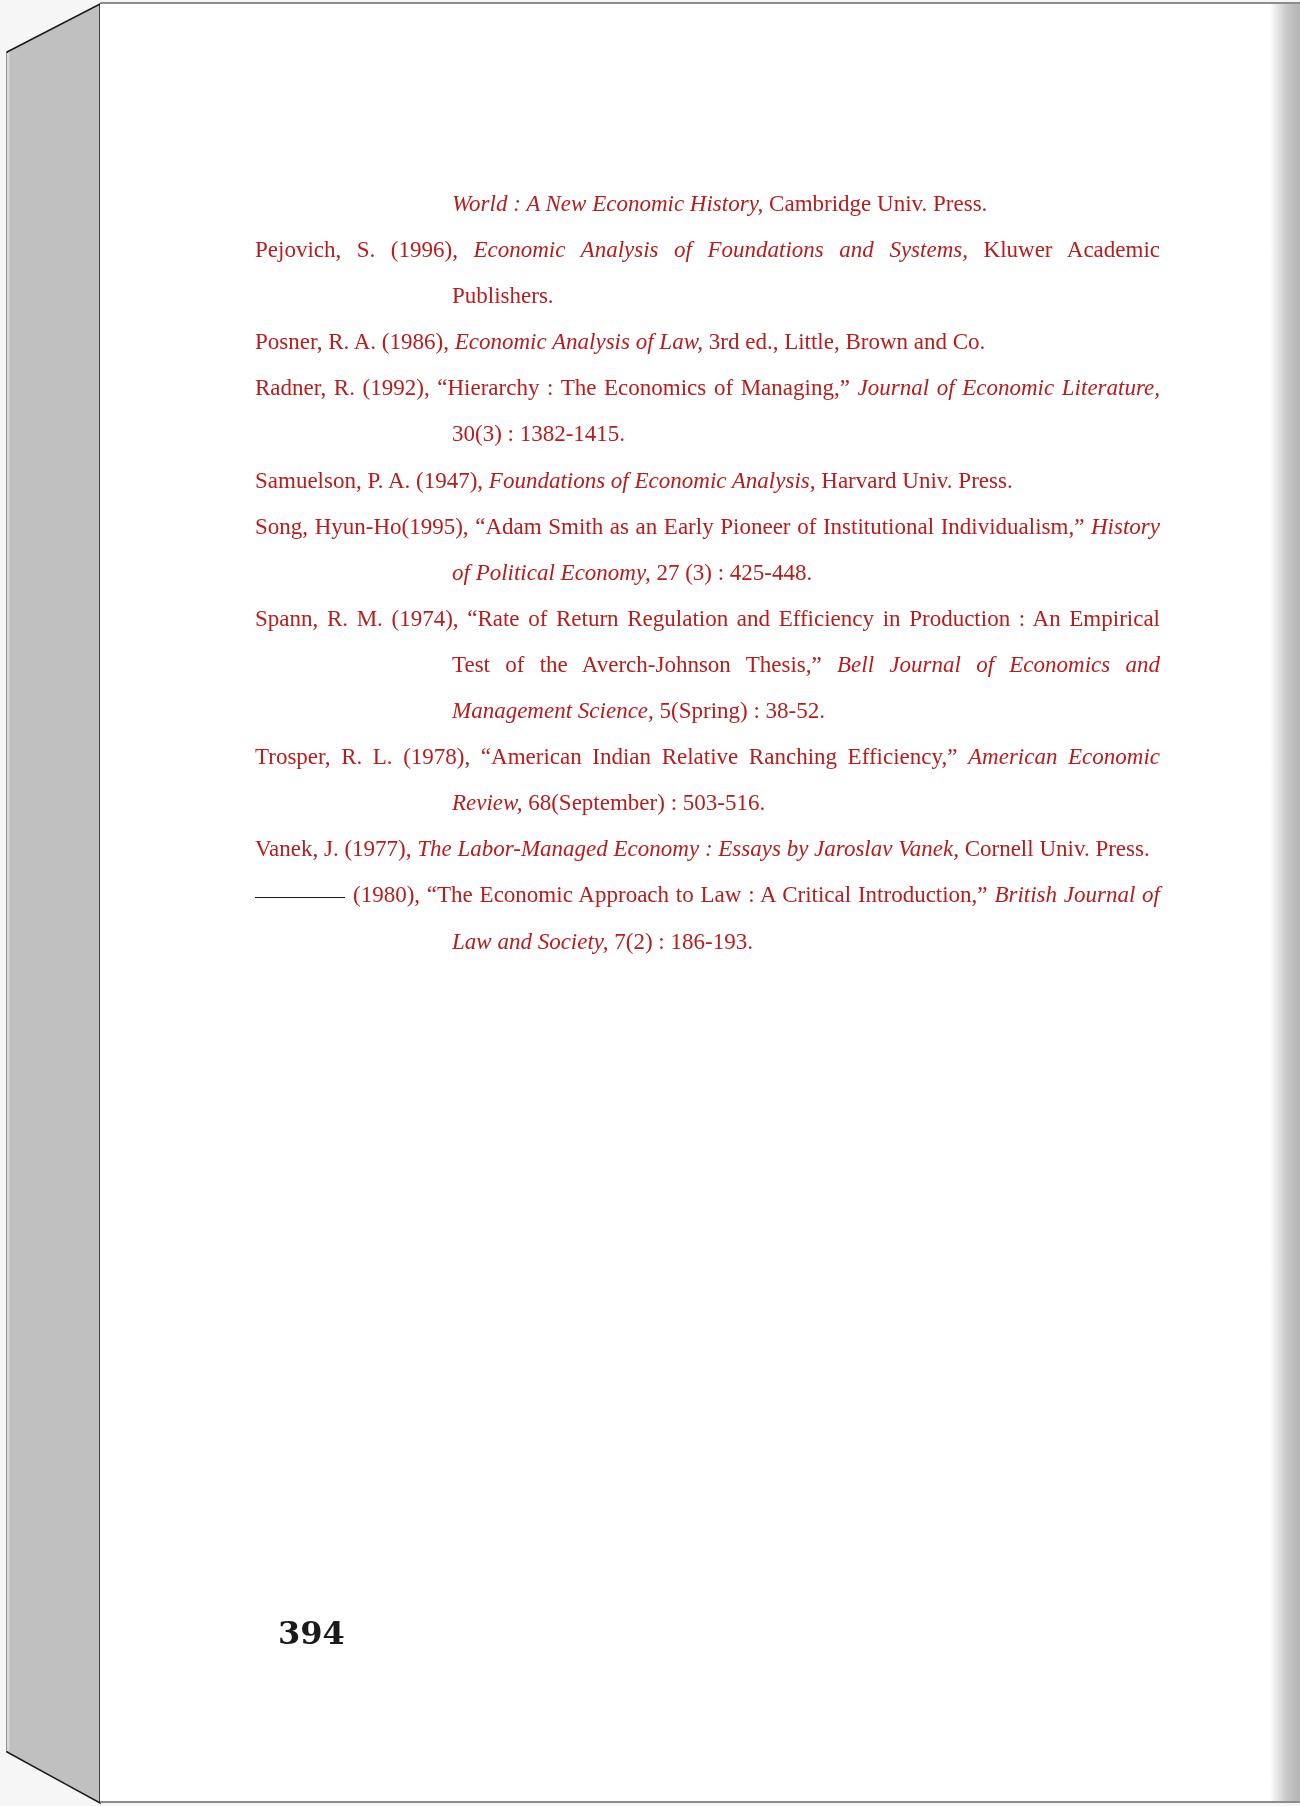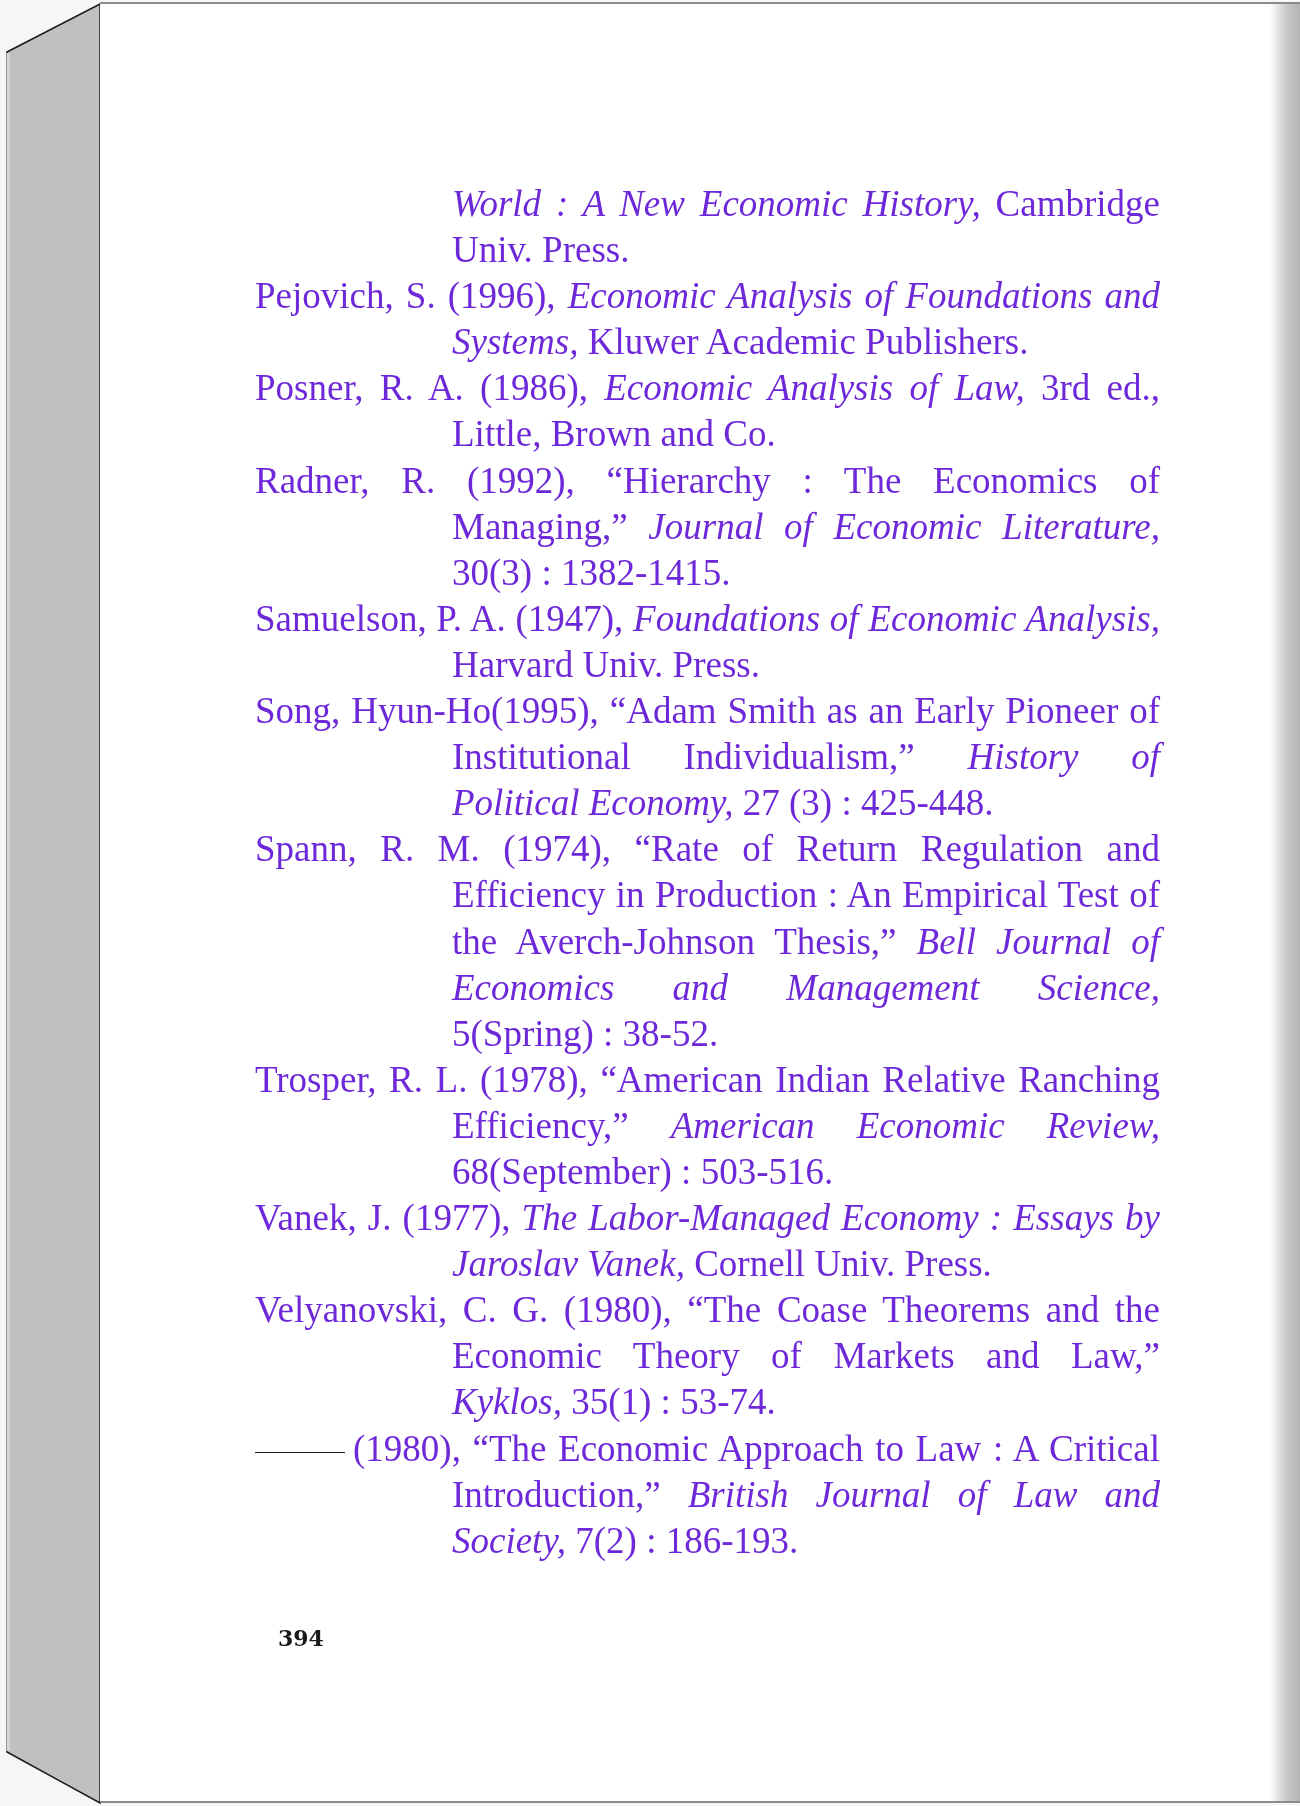--- a/index.html
+++ b/index.html
@@ -17,35 +17,34 @@
       border-top: 2px solid #8c8c8c;
       border-bottom: 2px solid #8c8c8c;
       box-sizing: border-box;
     }
     .page-shadow {
       position: absolute; right: 0; top: 0; bottom: 0; width: 30px;
       background: linear-gradient(to right, #ffffff 0%, #c8c8c8 55%, #b4b4b4 100%);
     }
     .refs {
       position: absolute; left: 255px; top: 181px; width: 905px;
-      font-size: 37px; line-height: 46.1px; color: #6d28d9;
+      font-size: 23px; line-height: 46.1px; color: #b91c1c;
     }
     .ref {
       padding-left: 197px; text-indent: -197px;
       text-align: justify; text-align-last: left;
       margin: 0;
     }
     .ref.cont { padding-left: 197px; text-indent: 0; }
     .ref i { font-style: italic; }
     .dash { display: inline-block; width: 90px; border-top: 1.5px solid #1a1a1a; vertical-align: middle; margin-right: 8px; }
     .page-number {
       position: absolute; left: 278px; top: 1614px;
-      font-size: 22px; font-weight: bold; color: #1a1a1a;
+      font-size: 32px; font-weight: bold; color: #1a1a1a;
       font-family: "DejaVu Serif", serif;
-      margin-top: 11px;
     }
   </style>
 </head>
 <body>
 
 <svg class="spine" viewBox="0 0 110 1806" width="110" height="1806">
   <polygon points="7,52 100,4 100,1803 7,1752" fill="#c0c0c0" stroke="#1a1a1a" stroke-width="1.5"></polygon>
   <line x1="8" y1="53" x2="8" y2="1751" stroke="#d8d8d8" stroke-width="3"></line>
 </svg>
 
@@ -56,17 +55,16 @@
 <div class="refs" id="refs">
     <p class="ref cont"><i>World : A New Economic History,</i><span> Cambridge Univ. Press.</span></p>
     <p class="ref"><span>Pejovich, S. (1996), </span><i>Economic Analysis of Foundations and Systems,</i><span> Kluwer Academic Publishers.</span></p>
     <p class="ref"><span>Posner, R. A. (1986), </span><i>Economic Analysis of Law,</i><span> 3rd ed., Little, Brown and Co.</span></p>
     <p class="ref"><span>Radner, R. (1992), “Hierarchy : The Economics of Managing,” </span><i>Journal of Economic Literature,</i><span> 30(3) : 1382-1415.</span></p>
     <p class="ref"><span>Samuelson, P. A. (1947), </span><i>Foundations of Economic Analysis,</i><span> Harvard Univ. Press.</span></p>
     <p class="ref"><span>Song, Hyun-Ho(1995), “Adam Smith as an Early Pioneer of Institutional Individualism,” </span><i>History of Political Economy,</i><span> 27 (3) : 425-448.</span></p>
     <p class="ref"><span>Spann, R. M. (1974), “Rate of Return Regulation and Efficiency in Production : An Empirical Test of the Averch-Johnson Thesis,” </span><i>Bell Journal of Economics and Management Science,</i><span> 5(Spring) : 38-52.</span></p>
     <p class="ref"><span>Trosper, R. L. (1978), “American Indian Relative Ranching Efficiency,” </span><i>American Economic Review,</i><span> 68(September) : 503-516.</span></p>
     <p class="ref"><span>Vanek, J. (1977), </span><i>The Labor-Managed Economy : Essays by Jaroslav Vanek,</i><span> Cornell Univ. Press.</span></p>
-    <p class="ref"><span>Velyanovski, C. G. (1980), “The Coase Theorems and the Economic Theory of Markets and Law,” </span><i>Kyklos,</i><span> 35(1) : 53-74.</span></p>
     <p class="ref"><span class="dash"></span><span>(1980), “The Economic Approach to Law : A Critical Introduction,” </span><i>British Journal of Law and Society,</i><span> 7(2) : 186-193.</span></p>
   </div>
 
 <div class="page-number">394</div>
 
 </body></html>

